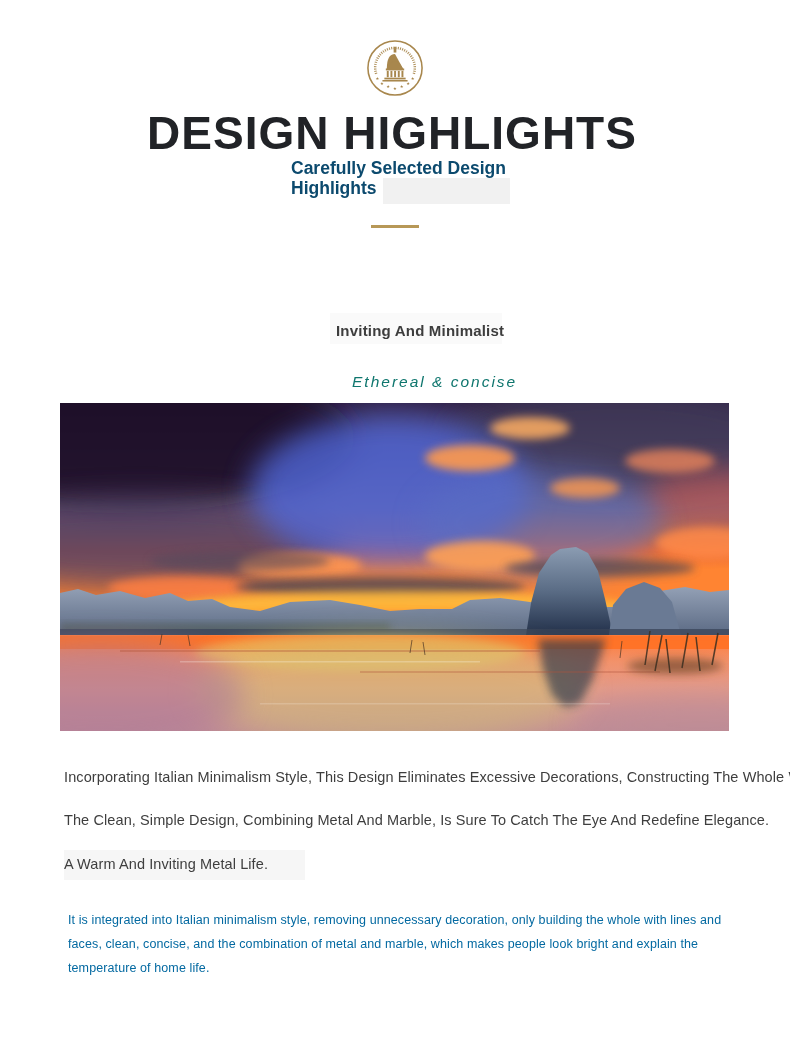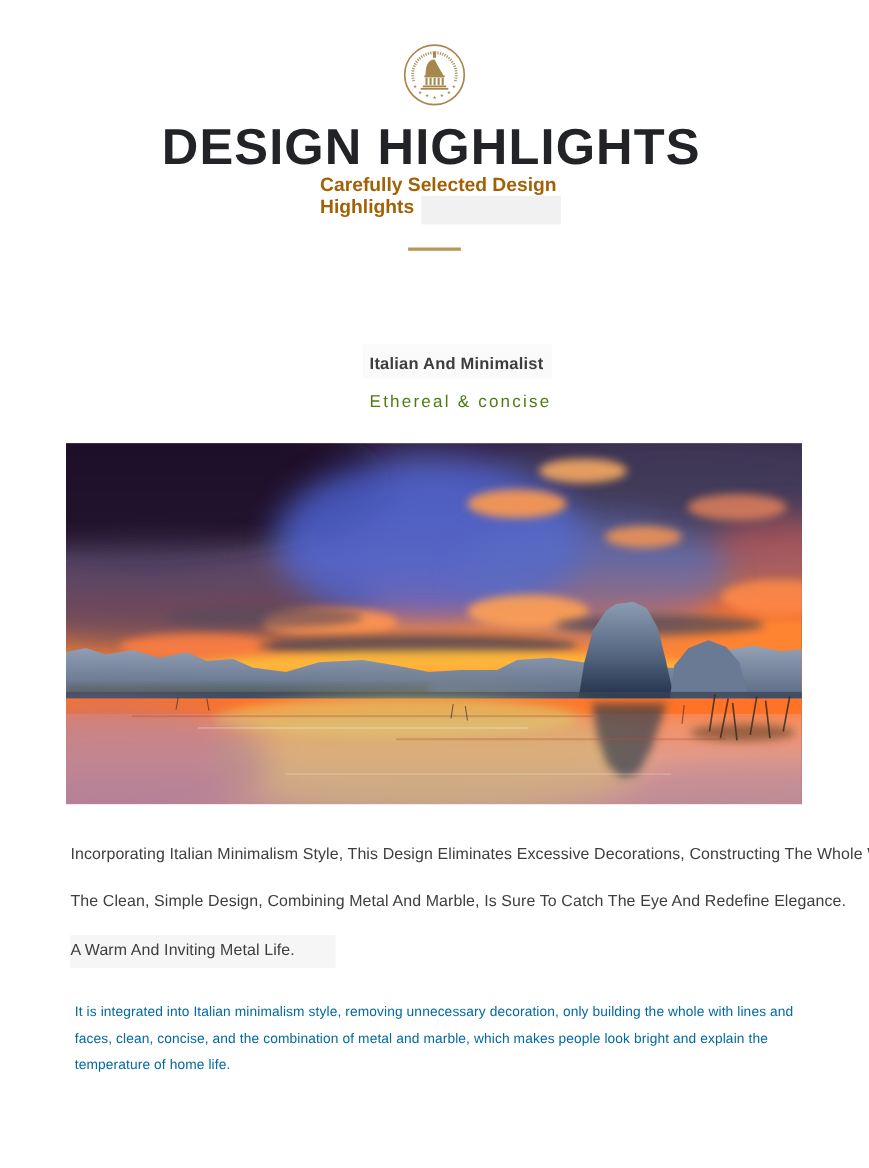--- a/index.html
+++ b/index.html
@@ -12,32 +12,32 @@
   .seal{position:absolute;left:366px;top:39px;width:58px;height:58px;}
   .page-title{
     position:absolute;left:0;top:106px;width:784px;margin:0;
     text-align:center;font-size:46px;font-weight:700;letter-spacing:1px;
     color:#212327;
   }
   .deco-box{position:absolute;z-index:0;}
   .deco-subtitle{left:383px;top:178px;width:127px;height:26px;background:#f1f1f1;}
   .page-subtitle{
     position:absolute;left:291px;top:158px;width:218px;margin:0;z-index:1;
-    font-size:17.5px;line-height:20px;font-weight:700;color:#a16207;
+    font-size:17.5px;line-height:20px;font-weight:700;color:#0c4a6e;
   }
   .gold-divider{position:absolute;left:371px;top:225px;width:48px;height:3px;background:#b79857;}
   
   .deco-heading{left:330px;top:313px;width:172px;height:31px;background:#fafafa;}
   .feature-heading{
     position:absolute;left:336px;top:322px;margin:0;z-index:1;
     font-size:15px;font-weight:700;color:#3d3d3d;letter-spacing:.2px;
   }
   .feature-subheading{
-    position:absolute;left:336px;top:357px;margin:0;
-    font-size:15.5px;font-weight:400;color:#4d7c0f;letter-spacing:2px;
+    position:absolute;left:336px;top:357px;margin:16px;
+    font-size:15.5px;font-weight:400;color:#0f766e;letter-spacing:2px;font-style:italic;
   }
   .hero-photo{
     position:absolute;left:60px;top:403px;width:669px;height:328px;margin:0;
     overflow:hidden;background:#553e55;
   }
   .hero-photo svg{display:block;width:100%;height:100%;}
   
   .deco-line3{left:64px;top:850px;width:241px;height:30px;background:#f6f6f6;}
   .lead-line{
     position:absolute;left:64px;margin:0;z-index:1;white-space:nowrap;
@@ -91,21 +91,21 @@
       </g>
     </svg>
   </div>
 
   <h1 class="page-title">DESIGN HIGHLIGHTS</h1>
   <div class="deco-box deco-subtitle"></div>
   <p class="page-subtitle">Carefully Selected Design Highlights</p>
   <div class="gold-divider"></div>
 
   <div class="deco-box deco-heading"></div>
-  <h2 class="feature-heading">Italian And Minimalist</h2>
+  <h2 class="feature-heading">Inviting And Minimalist</h2>
   <h3 class="feature-subheading">Ethereal &amp; concise</h3>
 
   <figure class="hero-photo">
     <svg viewBox="0 0 669 328" preserveAspectRatio="none">
       <defs>
         <linearGradient id="sky" x1="0" y1="0" x2="0" y2="1">
           <stop offset="0" stop-color="#332347"></stop>
           <stop offset="0.25" stop-color="#55486b"></stop>
           <stop offset="0.45" stop-color="#7a6478"></stop>
           <stop offset="0.56" stop-color="#b56a52"></stop>

